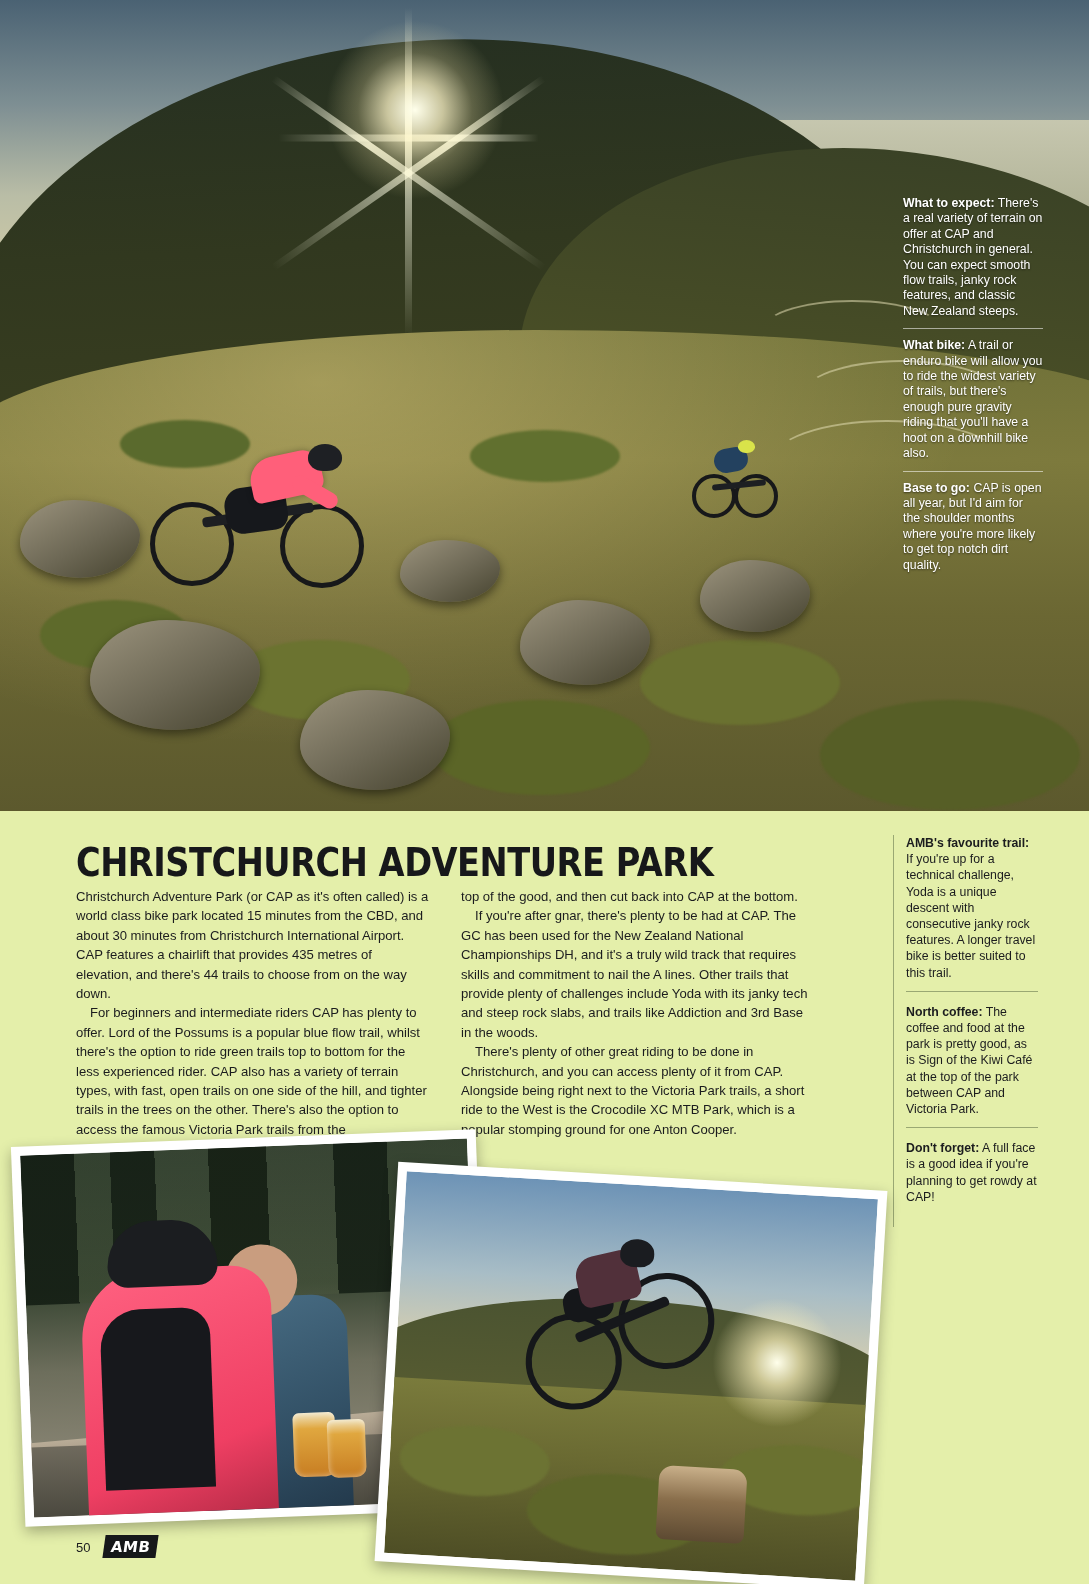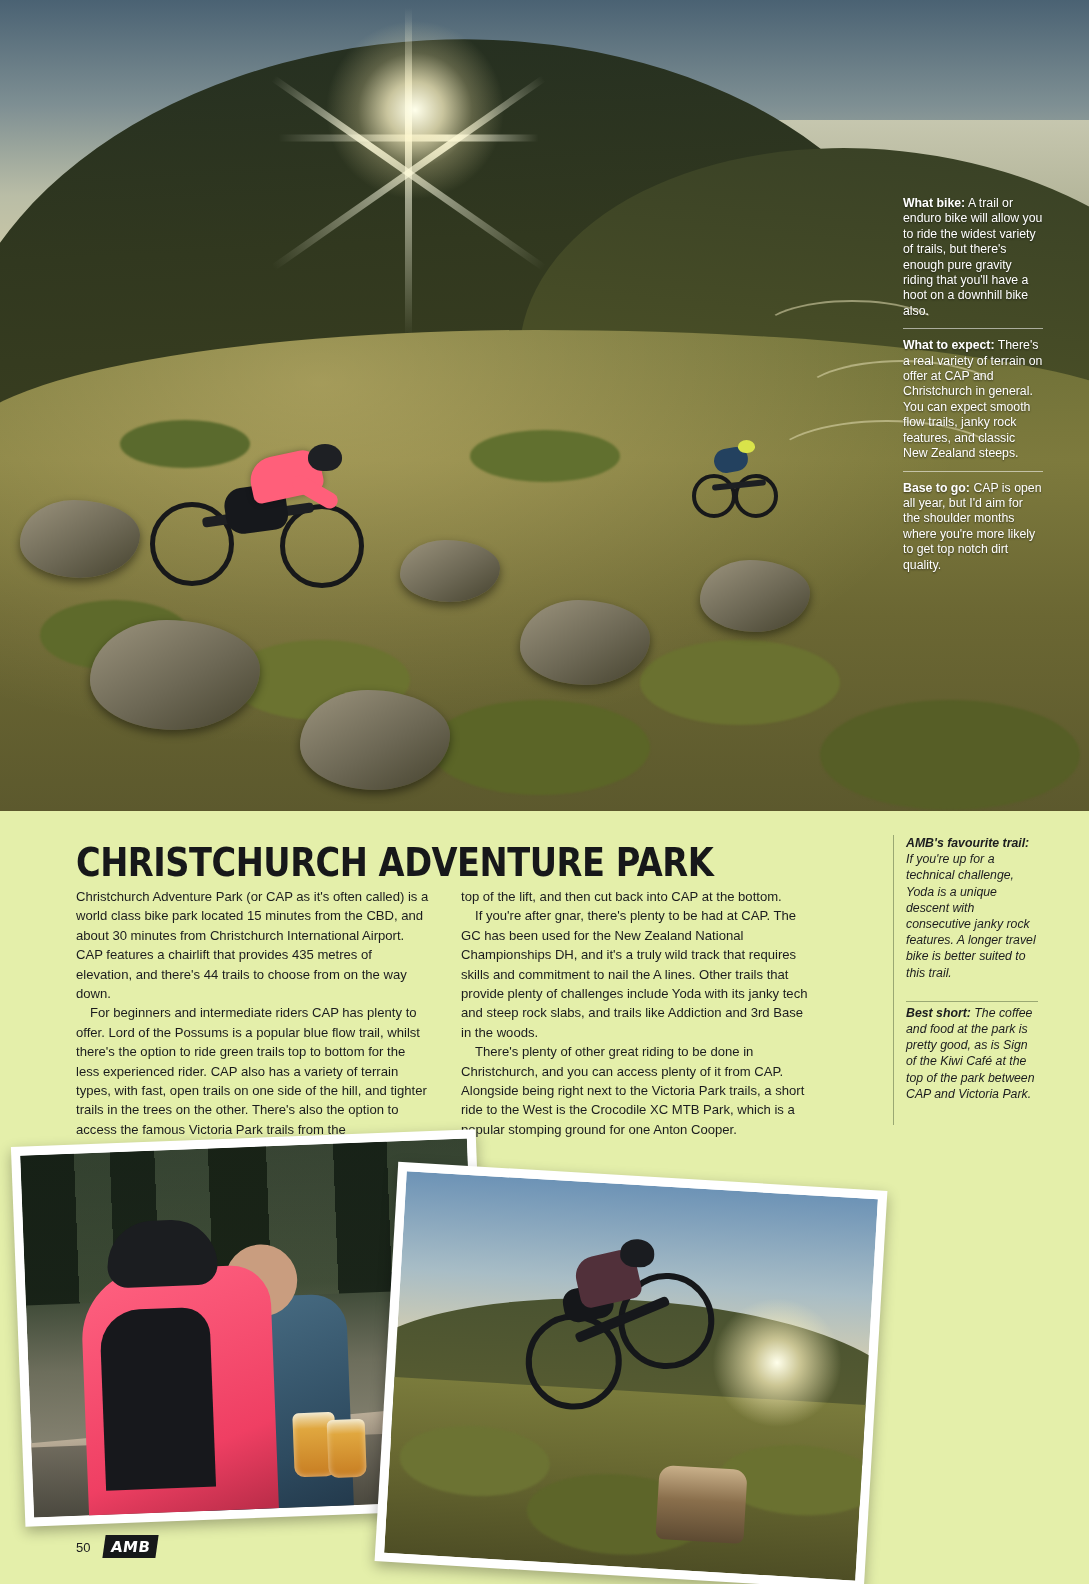--- a/index.html
+++ b/index.html
@@ -200,21 +200,21 @@
   .rail {
     position: absolute;
     left: 893px; top: 24px;
     width: 132px;
     font-size: 12.3px;
     line-height: 16.2px;
     color: #1b1c1e;
     border-left: 1px solid #9aa873;
     padding-left: 12px;
   }
-  .rail .blk { padding-bottom: 20px; margin-bottom: 3px; border-bottom: 1px solid #9aa873; font-style: italic; }
+  .rail .blk { padding-bottom: 10px; margin-bottom: 12px; border-bottom: 1px solid #9aa873; }
   .rail .blk:last-child { border-bottom: none; }
   .rail b { font-weight: bold; }
 
   
   .photo {
     position: absolute;
     background: #fff;
     box-shadow: 0 5px 14px rgba(0,0,0,.3);
     padding: 9px;
     box-sizing: border-box;
@@ -378,52 +378,55 @@
   <div class="rider-b">
     <div class="bikewheel w1"></div>
     <div class="bikewheel w2"></div>
     <div class="frame"></div>
     <div class="jersey"></div>
     <div class="helmet"></div>
   </div>
 
   <div class="hero-side">
     <div class="blk">
+      <b>What to expect:</b><span> There's a real variety of terrain on offer at CAP and Christchurch in general. You can expect smooth flow trails, janky rock features, and classic New Zealand steeps.</span>
+    </div>
+    <div class="blk">
       <b>What bike:</b><span> A trail or enduro bike will allow you to ride the widest variety of trails, but there's enough pure gravity riding that you'll have a hoot on a downhill bike also.</span>
-    </div>
-    <div class="blk">
-      <b>What to expect:</b><span> There's a real variety of terrain on offer at CAP and Christchurch in general. You can expect smooth flow trails, janky rock features, and classic New Zealand steeps.</span>
     </div>
     <div class="blk">
       <b>Base to go:</b><span> CAP is open all year, but I'd aim for the shoulder months where you're more likely to get top notch dirt quality.</span>
     </div>
   </div>
 </div>
 
 <div class="page-lower">
   <div class="headline">CHRISTCHURCH ADVENTURE PARK</div>
 
   <div class="body-cols">
     <div class="col">
       <p>Christchurch Adventure Park (or CAP as it's often called) is a world class bike park located 15 minutes from the CBD, and about 30 minutes from Christchurch International Airport. CAP features a chairlift that provides 435 metres of elevation, and there's 44 trails to choose from on the way down.</p>
       <p>For beginners and intermediate riders CAP has plenty to offer. Lord of the Possums is a popular blue flow trail, whilst there's the option to ride green trails top to bottom for the less experienced rider. CAP also has a variety of terrain types, with fast, open trails on one side of the hill, and tighter trails in the trees on the other. There's also the option to access the famous Victoria Park trails from the</p>
     </div>
     <div class="col">
-      <p>top of the lift, and then cut back into CAP at the bottom.</p>
+      <p>top of the good, and then cut back into CAP at the bottom.</p>
       <p>If you're after gnar, there's plenty to be had at CAP. The GC has been used for the New Zealand National Championships DH, and it's a truly wild track that requires skills and commitment to nail the A lines. Other trails that provide plenty of challenges include Yoda with its janky tech and steep rock slabs, and trails like Addiction and 3rd Base in the woods.</p>
       <p>There's plenty of other great riding to be done in Christchurch, and you can access plenty of it from CAP. Alongside being right next to the Victoria Park trails, a short ride to the West is the Crocodile XC MTB Park, which is a popular stomping ground for one Anton Cooper.</p>
     </div>
   </div>
 
   <div class="rail">
     <div class="blk">
       <b>AMB's favourite trail:</b><span> If you're up for a technical challenge, Yoda is a unique descent with consecutive janky rock features. A longer travel bike is better suited to this trail.</span>
     </div>
     <div class="blk">
-      <b>Best short:</b><span> The coffee and food at the park is pretty good, as is Sign of the Kiwi Café at the top of the park between CAP and Victoria Park.</span>
+      <b>North coffee:</b><span> The coffee and food at the park is pretty good, as is Sign of the Kiwi Café at the top of the park between CAP and Victoria Park.</span>
+    </div>
+    <div class="blk">
+      <b>Don't forget:</b><span> A full face is a good idea if you're planning to get rowdy at CAP!</span>
     </div>
   </div>
 </div>
 
 <div class="photo photo-beers">
   <div class="inner">
     <div class="beers-bg"></div>
     <div class="beers-trees"></div>
     <div class="beers-rail"></div>
     <div class="beers-floor"></div>

